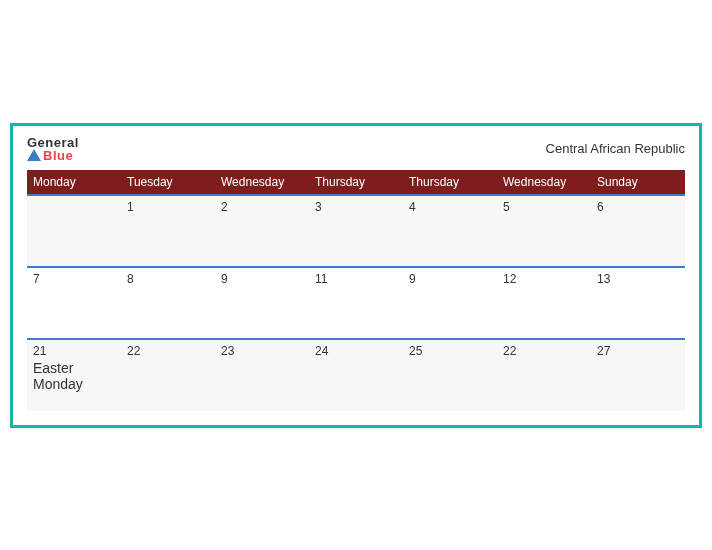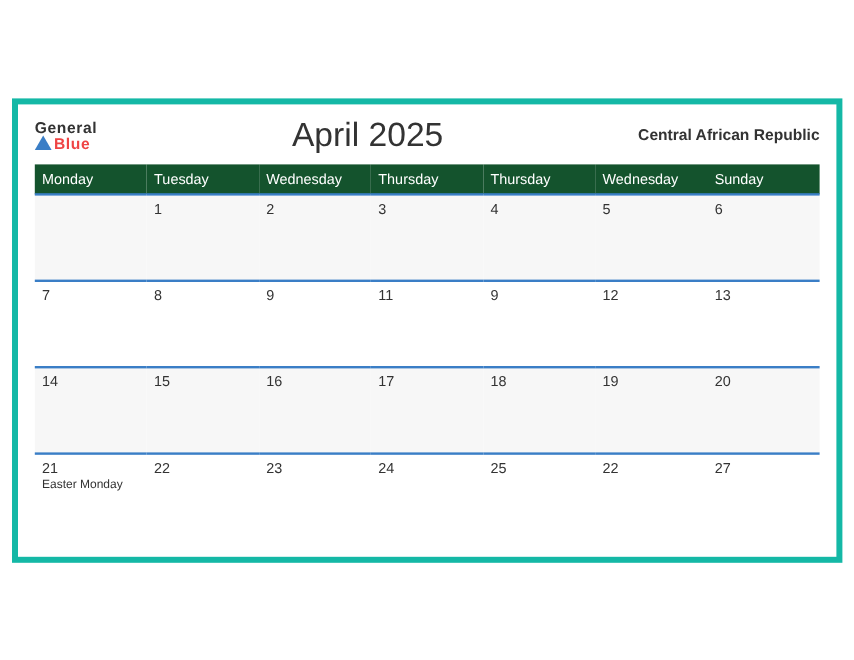--- a/index.html
+++ b/index.html
@@ -9,21 +9,21 @@
       display: flex;
       justify-content: center;
       align-items: center;
       width: 712px;
       height: 550px;
       overflow: hidden;
     }
     .calendar-container {
       width: 692px;
       background: #fff;
-      border: 5px solid #14b8a6;
+      border: 3px solid #14b8a6;
       padding: 10px 14px 14px 14px;
     }
     .calendar-header {
       display: flex;
       align-items: center;
       justify-content: space-between;
       margin-bottom: 8px;
     }
     .logo {
       display: flex;
@@ -57,28 +57,27 @@
     .calendar-title {
       font-size: 28px;
       color: #333;
       font-weight: normal;
       text-align: center;
     }
     .calendar-region {
       font-size: 13px;
       color: #333;
       text-align: left;
-      font-weight: bold;
     }
     .calendar-grid {
       width: 100%;
       border-collapse: collapse;
     }
     .calendar-grid th {
-      background-color: #14532d;
+      background-color: #7f1d1d;
       color: #fff;
       font-size: 12px;
       font-weight: normal;
       padding: 5px 6px;
       text-align: left;
       border: none;
     }
     .calendar-grid td {
       border-top: 2px solid #3a7ec6;
       vertical-align: top;
@@ -89,39 +88,38 @@
     }
     .calendar-grid tr:nth-child(even) td {
       background: #fff;
     }
     .day-number {
       font-size: 12px;
       color: #333;
       display: block;
     }
     .day-event {
-      font-size: 10px;
+      font-size: 14px;
       color: #333;
       margin-top: 2px;
       display: block;
     }
   </style>
 </head>
 <body>
 
 <div class="calendar-container">
   <div class="calendar-header">
     <div class="logo">
       <span class="logo-general">General</span>
       <span class="logo-blue">
         <span class="logo-triangle"></span>
         <span>Blue</span>
       </span>
     </div>
-    <div class="calendar-title">April 2025</div>
     <div class="calendar-region">Central African Republic</div>
   </div>
 
   <table class="calendar-grid">
     <thead>
       <tr>
         <th>Monday</th>
         <th>Tuesday</th>
         <th>Wednesday</th>
         <th>Thursday</th>
@@ -170,43 +168,20 @@
           </td>
           <td>
             <span class="day-number">12</span>
           </td>
           <td>
             <span class="day-number">13</span>
           </td>
         </tr>
         <tr>
           <td>
-            <span class="day-number">14</span>
-          </td>
-          <td>
-            <span class="day-number">15</span>
-          </td>
-          <td>
-            <span class="day-number">16</span>
-          </td>
-          <td>
-            <span class="day-number">17</span>
-          </td>
-          <td>
-            <span class="day-number">18</span>
-          </td>
-          <td>
-            <span class="day-number">19</span>
-          </td>
-          <td>
-            <span class="day-number">20</span>
-          </td>
-        </tr>
-        <tr>
-          <td>
             <span class="day-number">21</span>
             <span class="day-event">Easter Monday</span>
           </td>
           <td>
             <span class="day-number">22</span>
           </td>
           <td>
             <span class="day-number">23</span>
           </td>
           <td>

